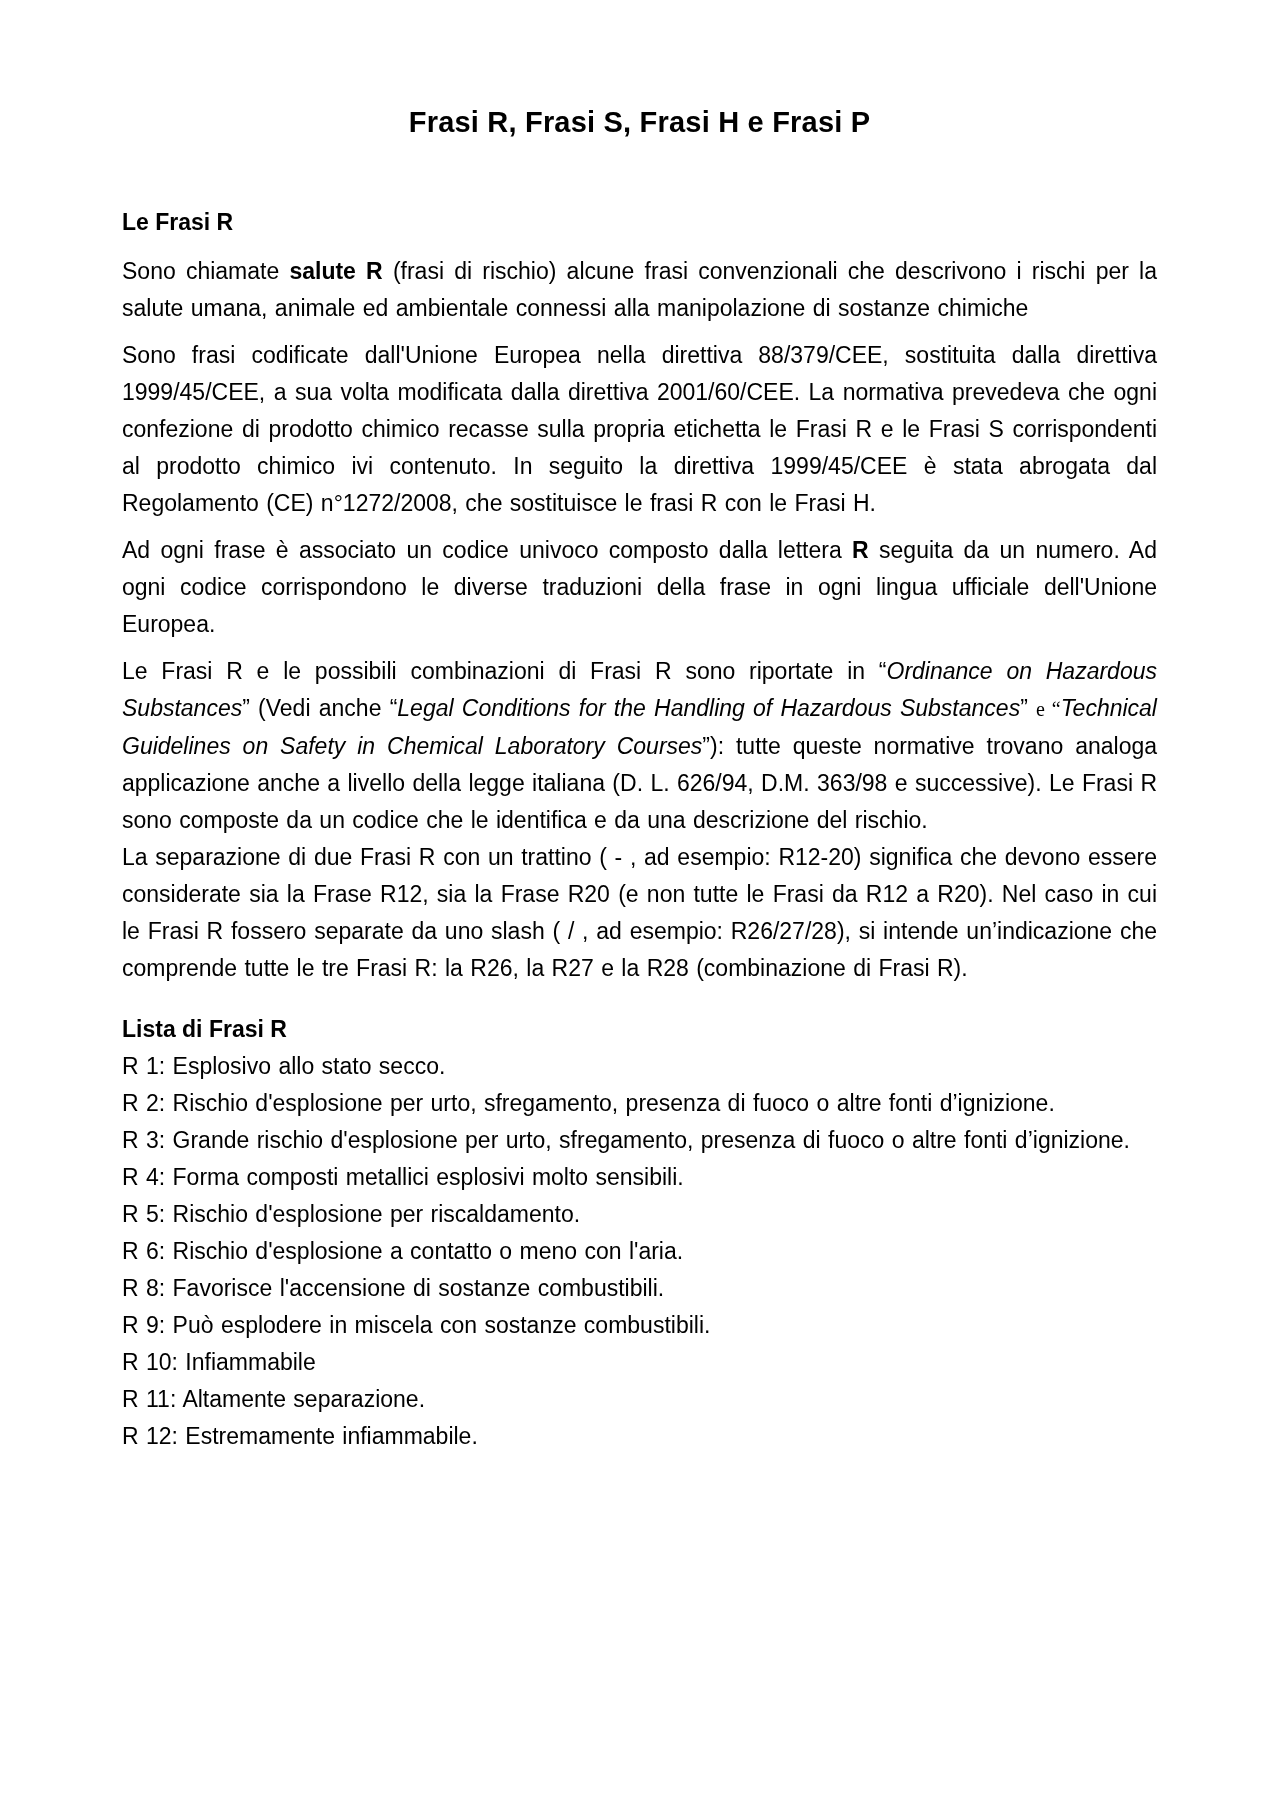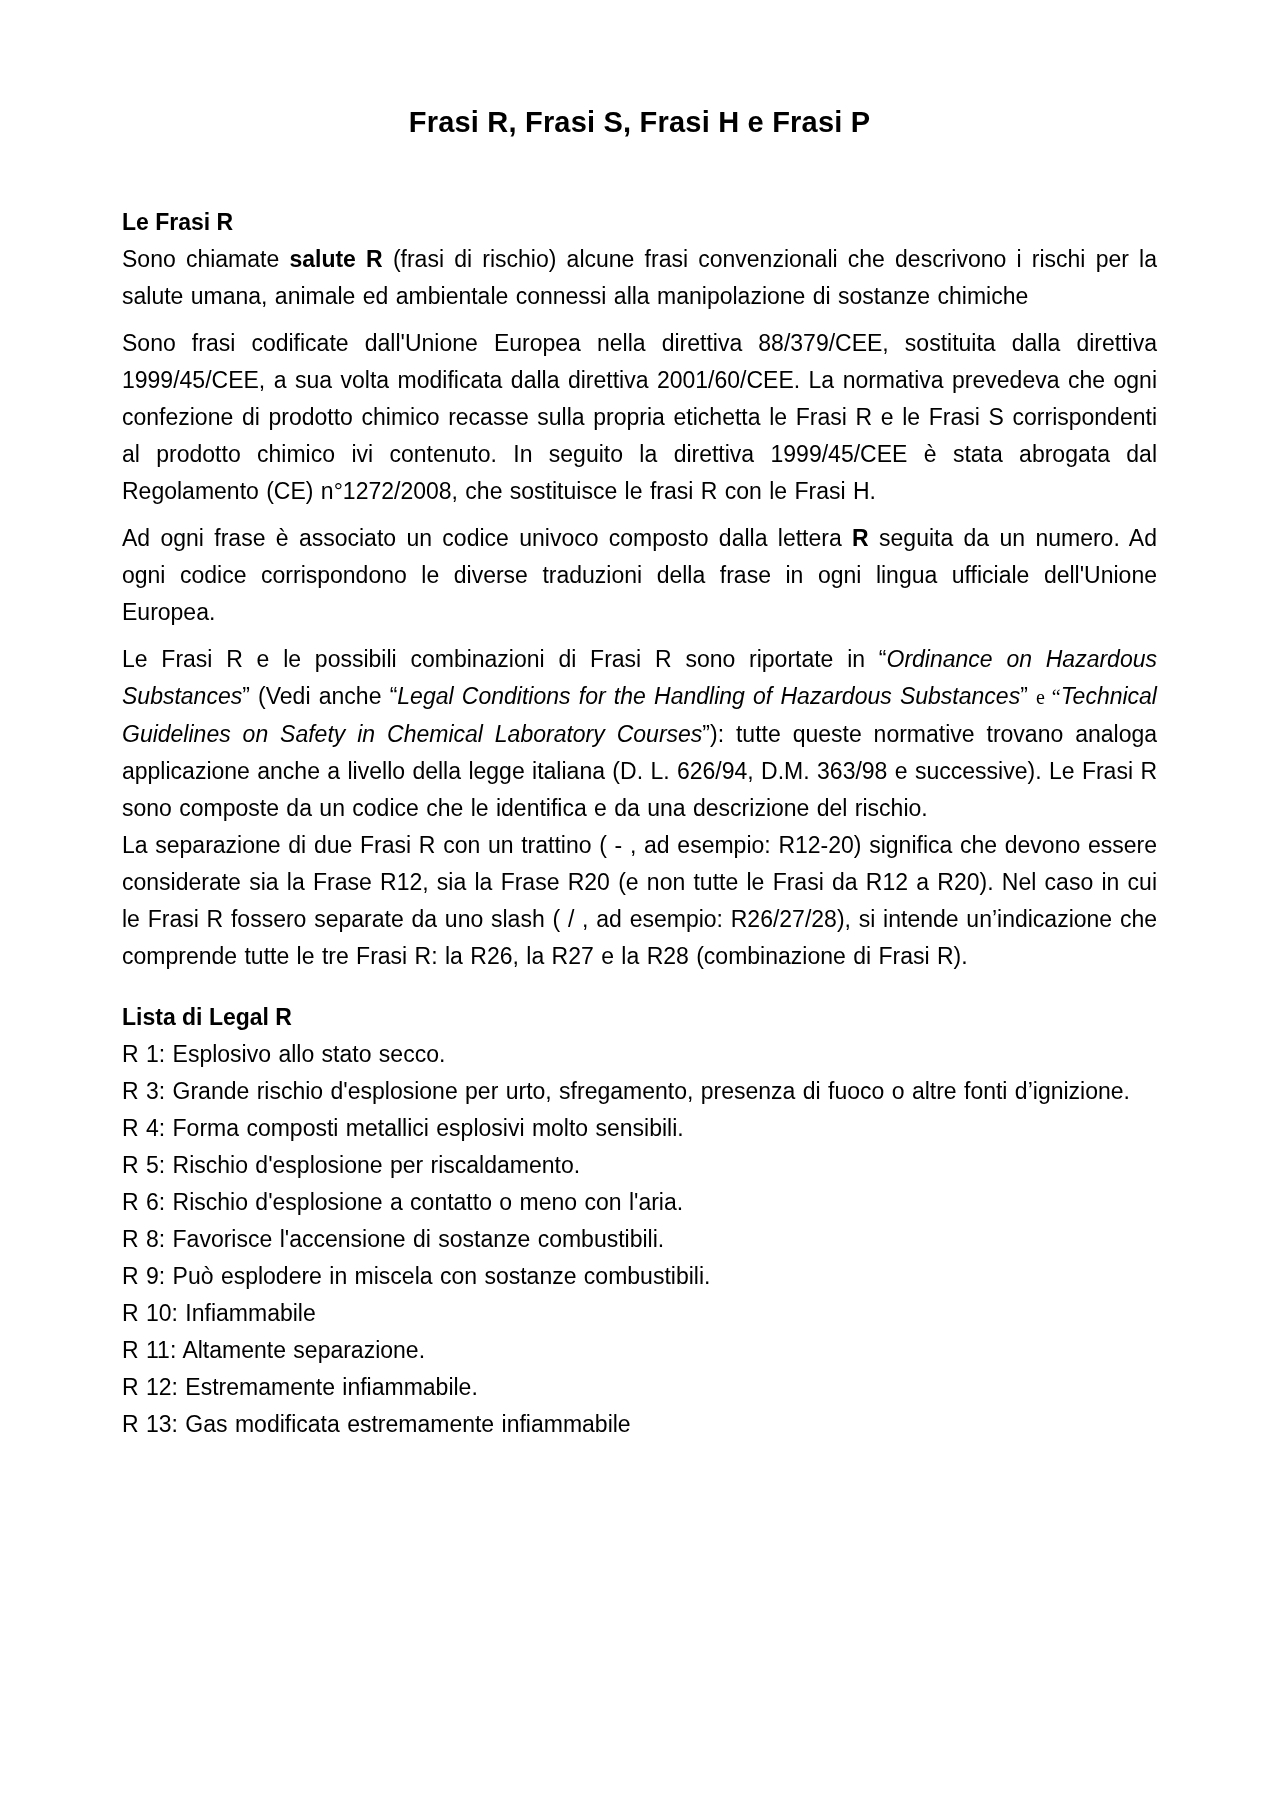--- a/index.html
+++ b/index.html
@@ -21,21 +21,21 @@
     line-height: 44px;
     text-align: center;
     margin-bottom: 60px;
     letter-spacing: 0.2px;
   }
   .heading {
     font-size: 23px;
     font-weight: 700;
     line-height: 37px;
   }
-  .heading.le-frasi { }
+  .heading.le-frasi { margin-bottom: 12px; }
   .heading.lista { margin-top: 24px; margin-bottom: 0; }
   p.body {
     font-size: 23px;
     line-height: 37px;
     text-align: justify;
     margin-bottom: 10px;
     word-spacing: 1px;
   }
   p.body.nogap { margin-bottom: 0; }
   .r-list p.body { margin-bottom: 0; }
@@ -55,24 +55,25 @@
   <p class="body"><span>Sono chiamate </span><span class="b">salute R</span><span> (frasi di rischio) alcune frasi convenzionali che descrivono i rischi per la salute umana, animale ed ambientale connessi alla manipolazione di sostanze chimiche</span></p>
 
   <p class="body">Sono frasi codificate dall'Unione Europea nella direttiva 88/379/CEE, sostituita dalla direttiva 1999/45/CEE, a sua volta modificata dalla direttiva 2001/60/CEE. La normativa prevedeva che ogni confezione di prodotto chimico recasse sulla propria etichetta le Frasi R e le Frasi S corrispondenti al prodotto chimico ivi contenuto. In seguito la direttiva 1999/45/CEE è stata abrogata dal Regolamento (CE) n°1272/2008, che sostituisce le frasi R con le Frasi H.</p>
 
   <p class="body"><span>Ad ogni frase è associato un codice univoco composto dalla lettera </span><span class="b">R</span><span> seguita da un numero. Ad ogni codice corrispondono le diverse traduzioni della frase in ogni lingua ufficiale dell'Unione Europea.</span></p>
 
   <p class="body nogap"><span>Le Frasi R e le possibili combinazioni di Frasi R sono riportate in “</span><span class="i">Ordinance on Hazardous Substances</span><span>” (Vedi anche “</span><span class="i">Legal Conditions for the Handling of Hazardous Substances</span><span>” </span><span class="serif">e “</span><span class="i">Technical Guidelines on Safety in Chemical Laboratory Courses</span><span>”): tutte queste normative trovano analoga applicazione anche a livello della legge italiana (D. L. 626/94, D.M. 363/98 e successive). Le Frasi R sono composte da un codice che le identifica e da una descrizione del rischio.</span></p>
 
   <p class="body">La separazione di due Frasi R con un trattino ( - , ad esempio: R12-20) significa che devono essere considerate sia la Frase R12, sia la Frase R20 (e non tutte le Frasi da R12 a R20). Nel caso in cui le Frasi R fossero separate da uno slash ( / , ad esempio: R26/27/28), si intende un’indicazione che comprende tutte le tre Frasi R: la R26, la R27 e la R28 (combinazione di Frasi R).</p>
 
-  <div class="heading lista">Lista di Legal R</div>
+  <div class="heading lista">Lista di Frasi R</div>
 
   <div class="r-list">
     <p class="body">R 1: Esplosivo allo stato secco.</p>
+    <p class="body">R 2: Rischio d'esplosione per urto, sfregamento, presenza di fuoco o altre fonti d’ignizione.</p>
     <p class="body">R 3: Grande rischio d'esplosione per urto, sfregamento, presenza di fuoco o altre fonti d’ignizione.</p>
     <p class="body">R 4: Forma composti metallici esplosivi molto sensibili.</p>
     <p class="body">R 5: Rischio d'esplosione per riscaldamento.</p>
     <p class="body">R 6: Rischio d'esplosione a contatto o meno con l'aria.</p>
     <p class="body">R 8: Favorisce l'accensione di sostanze combustibili.</p>
     <p class="body">R 9: Può esplodere in miscela con sostanze combustibili.</p>
     <p class="body">R 10: Infiammabile</p>
     <p class="body">R 11: Altamente separazione.</p>
     <p class="body">R 12: Estremamente infiammabile.</p>
     <p class="body">R 13: Gas modificata estremamente infiammabile</p>

